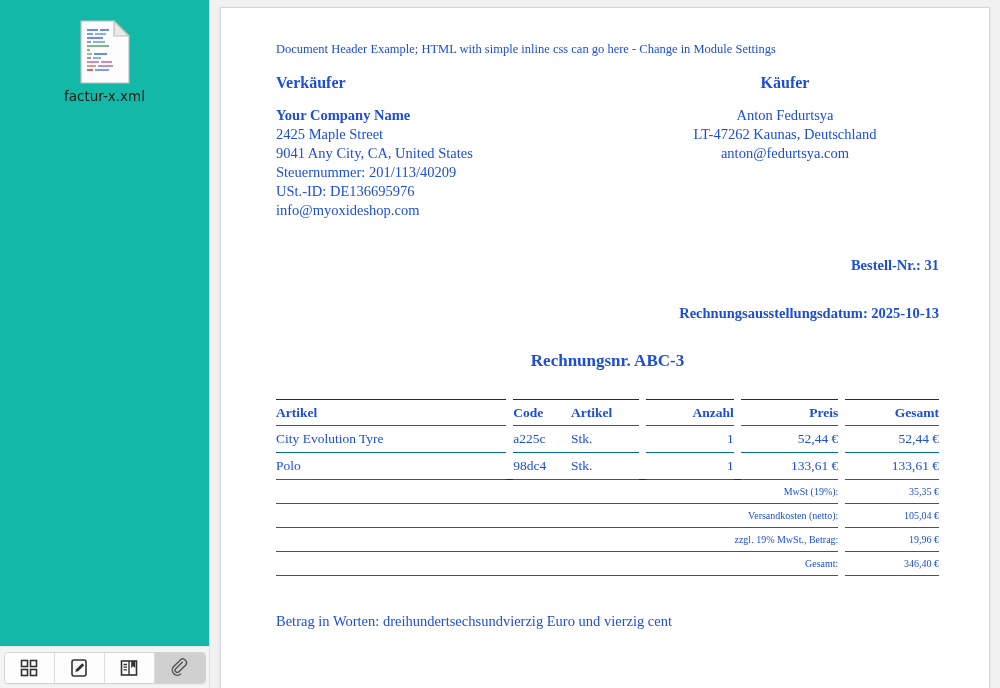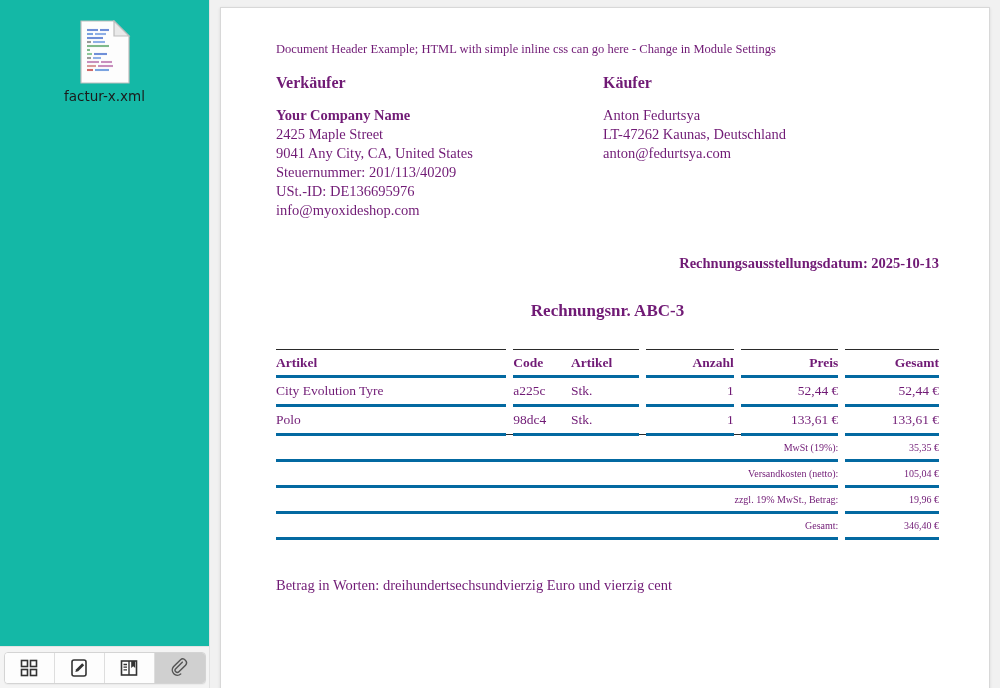--- a/index.html
+++ b/index.html
@@ -124,21 +124,21 @@
     border: 1px solid #d8d8d8;
     box-shadow: 0 1px 3px rgba(0,0,0,0.10);
   }
 
   #page-inner {
     position: absolute;
     left: 0; top: 0;
     width: 768px;
     padding: 33px 50px 0 55px;
     font-family: "Liberation Serif", "DejaVu Serif", serif;
-    color: #701a75;
+    color: #1d4ed8;
   }
 
   .doc-header {
     font-size: 12.5px;
     line-height: 16px;
     margin: 0 0 17px 0;
   }
 
   
   .parties {
@@ -146,21 +146,21 @@
     width: 100%;
     height: 150px;
   }
   .party {
     position: absolute;
     top: 0;
     width: 330px;
     font-family: Liberation Serif, serif;
   }
   .party.seller { left: 0; }
-  .party.buyer { left: 327px; }
+  .party.buyer { left: 344px; text-align: center; }
 
   .party-title {
     font-size: 16px;
     font-weight: bold;
     margin: 0 0 14px 0;
     line-height: 18px;
   }
   .party-line {
     font-size: 14.5px;
     line-height: 19px;
@@ -192,21 +192,21 @@
     border-collapse: collapse;
     margin-top: 28px;
     font-size: 13.5px;
   }
   table.items th,
   table.items td {
     padding: 5px 0 5px 0;
     font-weight: normal;
     vertical-align: bottom;
     border-top: 1px solid #2a2a2a;
-    border-bottom: 3px solid #0369a1;
+    border-bottom: 1px solid #0369a1;
   }
   table.items thead th {
     font-weight: bold;
     font-size: 13.5px;
     padding-bottom: 4px;
   }
   .c-artikel { text-align: left;  width: 260px; padding-right: 10px; }
   .c-code    { text-align: left;  width: 62px;  padding-left: 6px; }
   .c-einheit { text-align: left;  width: 72px;  padding-left: 6px; }
   .c-anzahl  { text-align: right; width: 96px;  padding-right: 6px; }
@@ -362,20 +362,21 @@
 
           <div class="party buyer">
             <div class="party-title">Käufer</div>
             <p class="party-line" style="margin-top:1px">Anton Fedurtsya</p>
             <p class="party-line">LT-47262 Kaunas, Deutschland</p>
             <p class="party-line">anton@fedurtsya.com</p>
           </div>
 
         </div>
 
+        <p class="meta-line" id="order-no">Bestell-Nr.: 31</p>
 
         <p class="meta-line" id="invoice-date">Rechnungsausstellungsdatum: 2025-10-13</p>
 
         <p class="invoice-title">Rechnungsnr. ABC-3</p>
 
         <table class="items">
           <thead>
             <tr>
               <th class="c-artikel">Artikel</th>
               <th class="spacer-col"></th>

